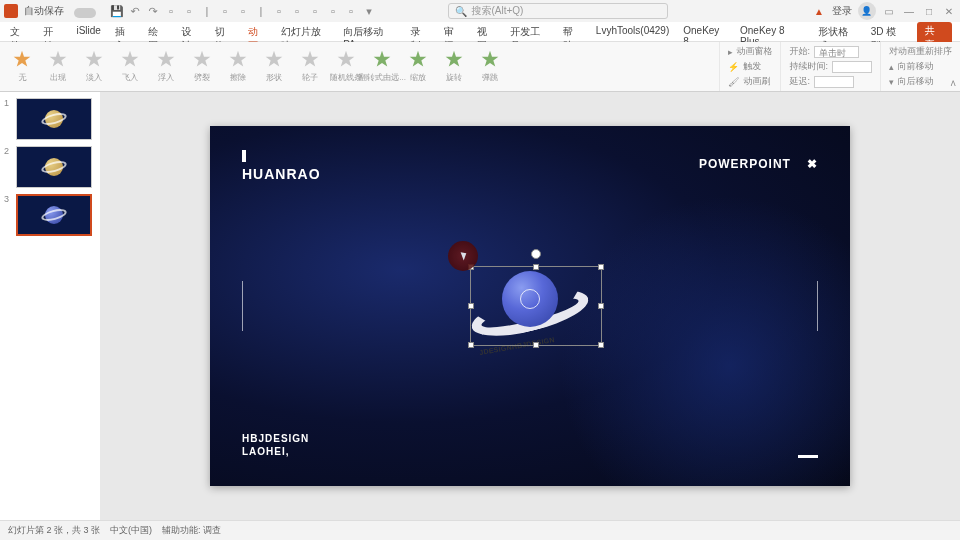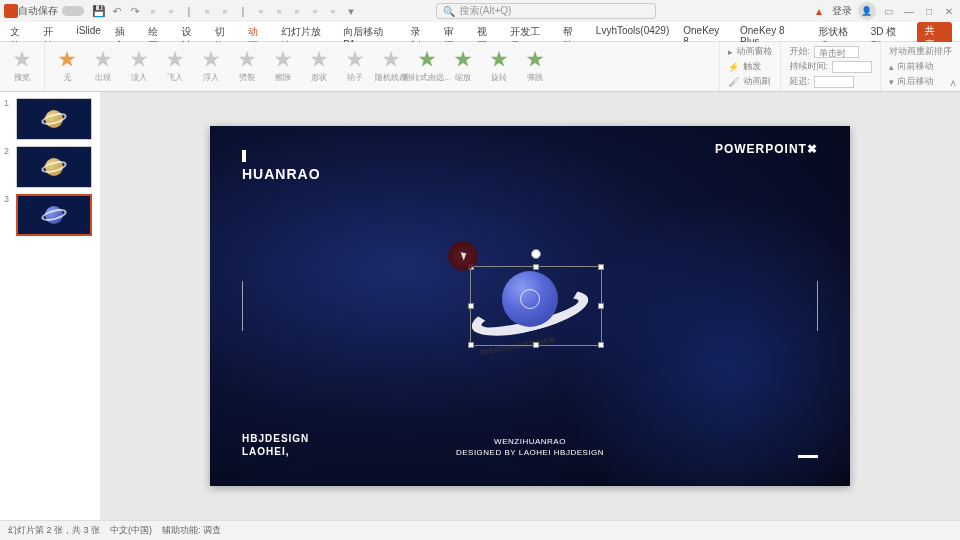--- a/index.html
+++ b/index.html
@@ -1,18 +1,18 @@
 <!DOCTYPE html>
 <html><head>
 <meta charset="utf-8">
 <style>
 *{margin:0;padding:0;box-sizing:border-box;font-family:"Microsoft YaHei",sans-serif;-webkit-font-smoothing:antialiased}
 body{width:960px;height:540px;background:#fff;overflow:hidden;font-size:11px}
 .titlebar{height:22px;background:#f3f3f3;display:flex;align-items:center;padding:0 4px;font-size:10px;color:#555}
-.titlebar .left{display:flex;align-items:center;gap:0}
+.titlebar .left{display:flex;align-items:flex-end;gap:6px}
 .titlebar .qat{display:flex;align-items:center;gap:4px;margin-left:4px}
 .titlebar .qat span{width:14px;height:14px;display:flex;align-items:center;justify-content:center;color:#888;font-size:11px}
 .titlebar .search{margin-left:auto;margin-right:auto;width:220px;height:16px;border:1px solid #ccc;border-radius:3px;display:flex;align-items:center;padding:0 6px;color:#999;font-size:10px;gap:4px}
 .titlebar .right{display:flex;align-items:center;gap:6px;margin-left:auto}
 .titlebar .right .ico{width:14px;height:14px;display:flex;align-items:center;justify-content:center;color:#888}
 .titlebar .avatar{width:18px;height:18px;border-radius:50%;background:#ddd;display:flex;align-items:center;justify-content:center;font-size:9px}
 .tabs{height:20px;background:#fff;display:flex;align-items:flex-start;padding:0 8px;gap:10px;font-size:10px;border-bottom:1px solid #e0e0e0}
 .tabs span{padding:3px 2px;color:#444;cursor:pointer}
 .tabs span.active{color:#d04a1e;border-bottom:2px solid #0f766e}
 .tabs .share{margin-left:auto;background:#d04a1e;color:#fff;padding:2px 8px;border-radius:3px;font-size:10px}
@@ -35,21 +35,21 @@
 .thumb{width:76px;height:42px;background:#0a1845;border:1px solid #ccc;position:relative;overflow:hidden}
 .thumb.selected{border:2px solid #d04a1e}
 .thumb .mini-planet{position:absolute;width:18px;height:18px;border-radius:50%;left:50%;top:50%;transform:translate(-50%,-50%)}
 .thumb .mini-ring{position:absolute;width:26px;height:10px;border:2px solid rgba(255,255,255,0.7);border-radius:50%;left:50%;top:50%;transform:translate(-50%,-50%) rotate(-15deg)}
 .canvas-area{flex:1;display:flex;align-items:center;justify-content:center;position:relative}
 .slide{width:640px;height:360px;background:radial-gradient(ellipse at 30% 40%,#1a2a6c 0%,#0a1030 50%,#050818 100%);position:relative;overflow:hidden;box-shadow:0 2px 8px rgba(0,0,0,0.3)}
 .slide .glow{position:absolute;right:-80px;bottom:-80px;width:400px;height:400px;background:radial-gradient(circle,#1a3080 0%,transparent 60%);opacity:0.6}
 .slide .topleft{position:absolute;top:24px;left:32px;color:#fff}
 .slide .topleft .bar{width:4px;height:12px;background:#fff;margin-bottom:4px}
 .slide .topleft .txt{font-size:14px;font-weight:bold;letter-spacing:1px}
-.slide .topright{position:absolute;top:16px;right:32px;color:#fff;font-size:12px;font-weight:bold;letter-spacing:1px;display:flex;align-items:center;gap:0}
+.slide .topright{position:absolute;top:31px;right:32px;color:#fff;font-size:12px;font-weight:bold;letter-spacing:1px;display:flex;align-items:center;gap:16px}
 .slide .leftbar{position:absolute;left:32px;top:50%;width:1px;height:50px;background:rgba(255,255,255,0.6);transform:translateY(-50%)}
 .slide .rightbar{position:absolute;right:32px;top:50%;width:1px;height:50px;background:rgba(255,255,255,0.6);transform:translateY(-50%)}
 .slide .bottomleft{position:absolute;bottom:28px;left:32px;color:#fff;font-size:10px;font-weight:bold;letter-spacing:1px;line-height:1.3}
 .slide .bottomcenter{position:absolute;bottom:28px;left:50%;transform:translateX(-50%);color:#fff;font-size:8px;text-align:center;line-height:1.4;letter-spacing:0.5px}
 .slide .bottomright{position:absolute;bottom:28px;right:32px;width:20px;height:3px;background:#fff}
 .planet-sel{position:absolute;left:260px;top:140px;width:132px;height:80px;border:1px solid #888}
 .planet-sel .handle{position:absolute;width:6px;height:6px;background:#fff;border:1px solid #888}
 .planet-sel .h-tl{top:-3px;left:-3px}.planet-sel .h-tr{top:-3px;right:-3px}
 .planet-sel .h-bl{bottom:-3px;left:-3px}.planet-sel .h-br{bottom:-3px;right:-3px}
 .planet-sel .h-tm{top:-3px;left:50%;margin-left:-3px}.planet-sel .h-bm{bottom:-3px;left:50%;margin-left:-3px}
@@ -127,28 +127,20 @@
   <span>帮助</span>
   <span>LvyhTools(0429)</span>
   <span>OneKey 8</span>
   <span>OneKey 8 Plus</span>
   <span>形状格式</span>
   <span>3D 模型</span>
   <span class="share">共享</span>
 </div>
 
 <div class="ribbon">
-  <div class="group">
-    <div class="star-item gray">
-      <svg viewBox="0 0 24 24">
-          <path d="M12 2l2.4 7.4H22l-6 4.4 2.3 7.2L12 16.8 5.7 21l2.3-7.2-6-4.4h7.6z"></path>
-        </svg>
-      <span class="lbl">预览</span>
-    </div>
-  </div>
   <div class="group" style="flex:1;overflow:hidden">
     <div class="star-item orange">
         <svg viewBox="0 0 24 24">
           <path d="M12 2l2.4 7.4H22l-6 4.4 2.3 7.2L12 16.8 5.7 21l2.3-7.2-6-4.4h7.6z"></path>
         </svg>
         <span class="lbl">无</span>
       </div>
     <div class="star-item gray">
         <svg viewBox="0 0 24 24">
           <path d="M12 2l2.4 7.4H22l-6 4.4 2.3 7.2L12 16.8 5.7 21l2.3-7.2-6-4.4h7.6z"></path>
@@ -303,24 +295,20 @@
       </div>
       <div class="topright">
           <span>POWERPOINT</span>
           <span>✖</span>
         </div>
       <div class="leftbar"></div>
       <div class="rightbar"></div>
       <div class="bottomleft">
           <div>HBJDESIGN</div>
           <div>LAOHEI,</div>
-        </div>
-      <div class="bottomcenter">
-          <div>WENZIHUANRAO</div>
-          <div>DESIGNED BY LAOHEI HBJDESIGN</div>
         </div>
       <div class="bottomright"></div>
       <div class="ring"></div>
       <div class="planet"></div>
       <div class="ring-text">JDESIGNHBJDESIGN</div>
       <div class="planet-sel">
         <div class="rot"></div>
         <div class="handle h-tl"></div>
         <div class="handle h-tm"></div>
         <div class="handle h-tr"></div>

